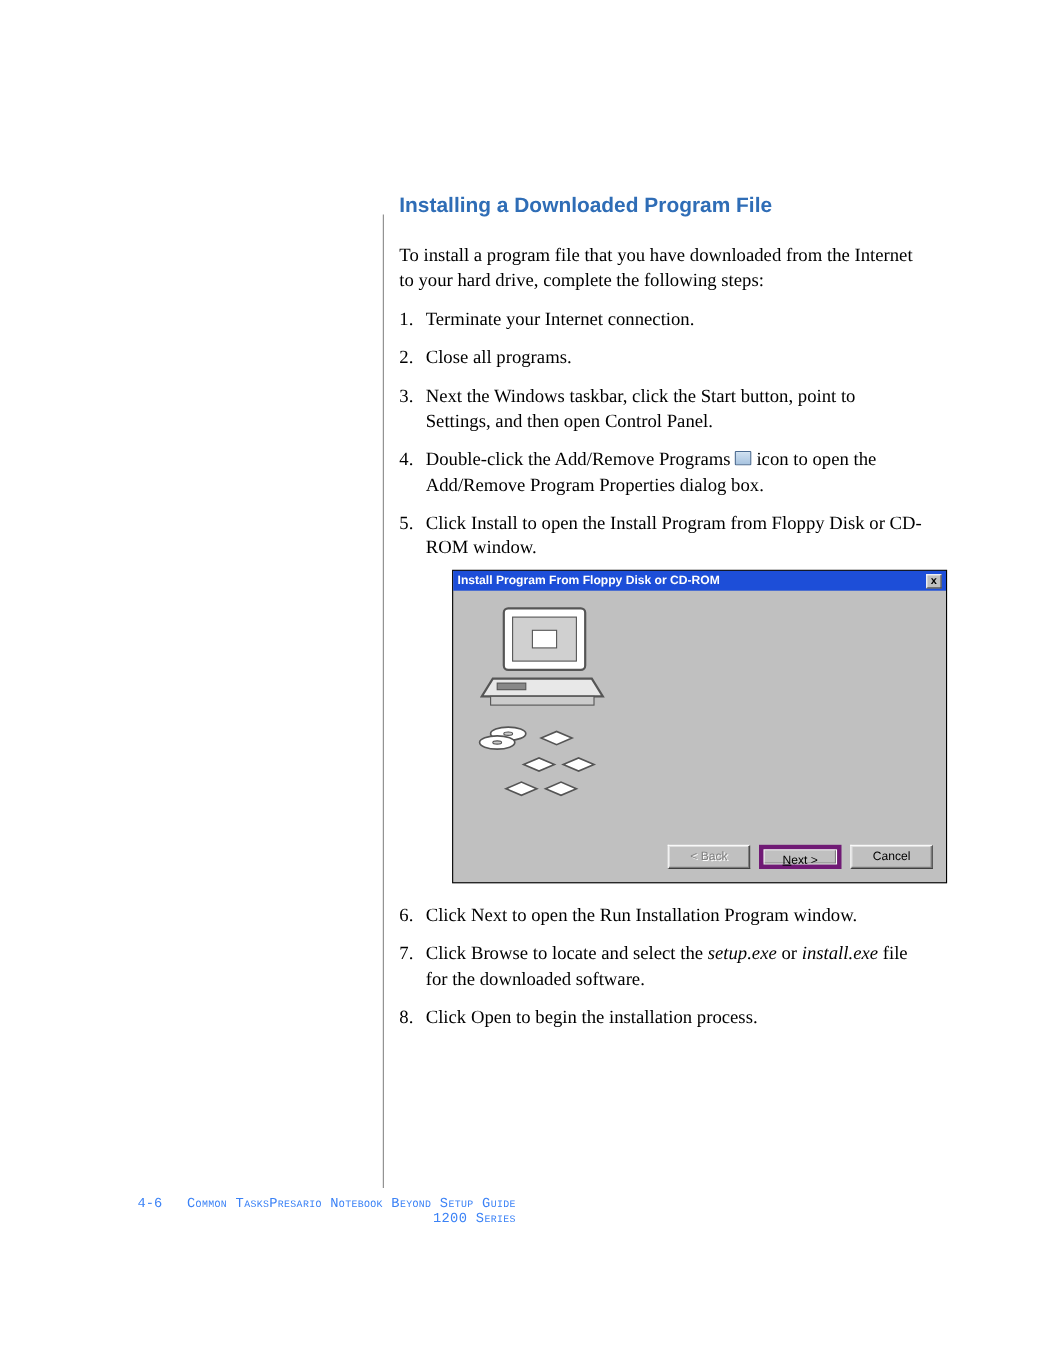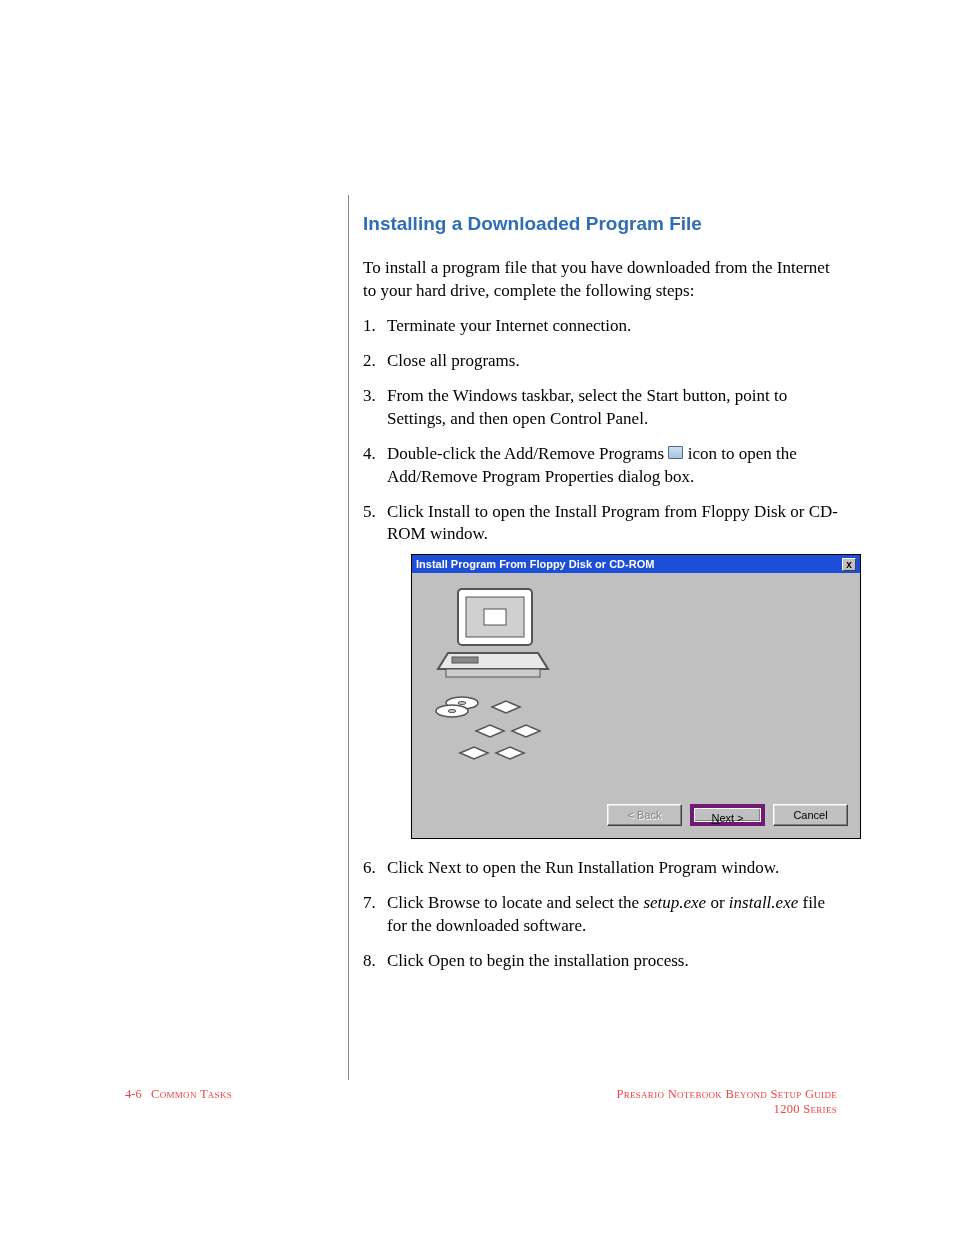--- a/index.html
+++ b/index.html
@@ -8,21 +8,21 @@
     height: 1235px;
     background: #fff;
     font-family: "Times New Roman", Times, serif;
     font-size: 17px;
     color: #000;
     position: relative;
   }
   .content {
     position: absolute;
     left: 363px;
-    top: 213px;
+    top: 177px;
     width: 475px;
   }
   .divider {
     position: absolute;
     left: 348px;
     top: 195px;
     width: 1px;
     height: 885px;
     background: #888;
   }
@@ -134,46 +134,46 @@
   }
   .dlg-btn.disabled { color: #808080; text-shadow: 1px 1px 0 #fff; }
   .dlg-btn.default { border: 4px solid #701a75; box-shadow: inset 0 0 0 1px #fff, inset -2px -2px 0 #808080; text-align: center; }
   .dlg-btn .ul { text-decoration: underline; }
 
   .footer {
     position: absolute;
     top: 1087px;
     left: 125px;
     width: 712px;
-    font-family: Liberation Serif, serif;
+    font-family: Liberation Mono, monospace;
     font-size: 12.5px;
-    color: #ef4444;
-    display: flex;
-    justify-content: space-between;
+    color: #3b82f6;
+    display: flex;
+    justify-content: flex-start;
   }
   .footer .left { white-space: nowrap; }
   .footer .right { text-align: right; }
   .sc { font-variant: small-caps; letter-spacing: 0.3px; }
   .pgnum { text-transform: none; }
 </style>
 </head>
 <body>
 
 <div class="divider"></div>
 
 <div class="content">
   <h2 class="section-heading">Installing a Downloaded Program File</h2>
 
   <p class="intro">To install a program file that you have downloaded from the Internet to your hard drive, complete the following steps:</p>
 
   <ol class="steps">
     <li><span>Terminate your Internet connection.</span></li>
     <li><span>Close all programs.</span></li>
     <li>
-      <span>From the Windows taskbar, select the </span><b>Start</b><span> button, point to </span><b>Settings</b><span>, and then open </span><b>Control Panel</b><span>.</span>
+      <span>Next the Windows taskbar, click the </span><b>Start</b><span> button, point to </span><b>Settings</b><span>, and then open </span><b>Control Panel</b><span>.</span>
     </li>
     <li>
       <span>Double-click the </span><b>Add/Remove Programs</b> <span class="inline-icon"></span><span>  icon to open the Add/Remove Program Properties dialog box.</span>
     </li>
     <li>
       <span>Click </span><b>Install</b><span> to open the Install Program from Floppy Disk or CD-ROM window.</span>
 
       <div class="dialog-wrap">
         <div class="dialog">
           <div class="titlebar">

